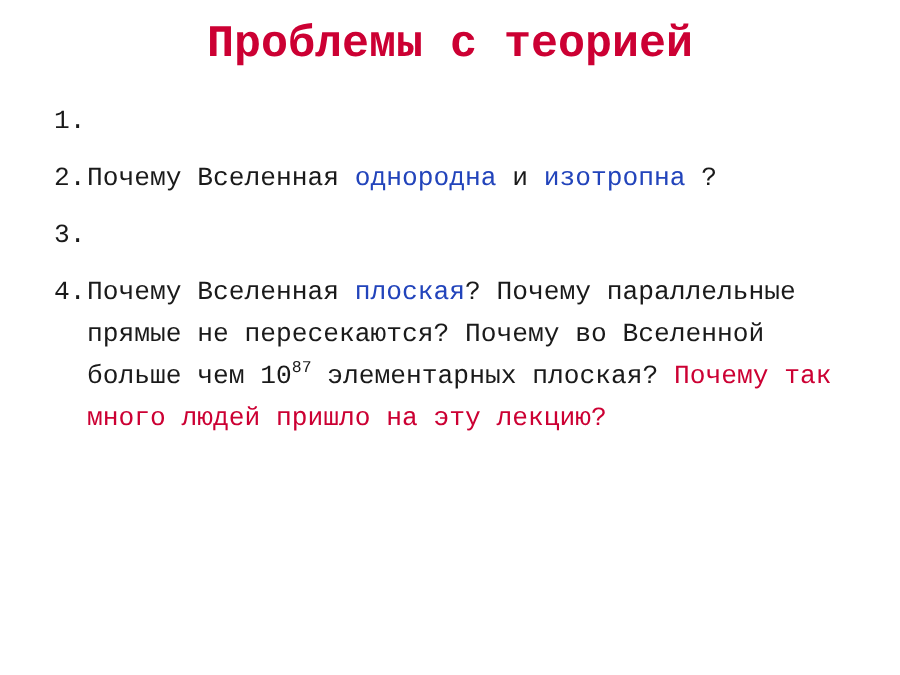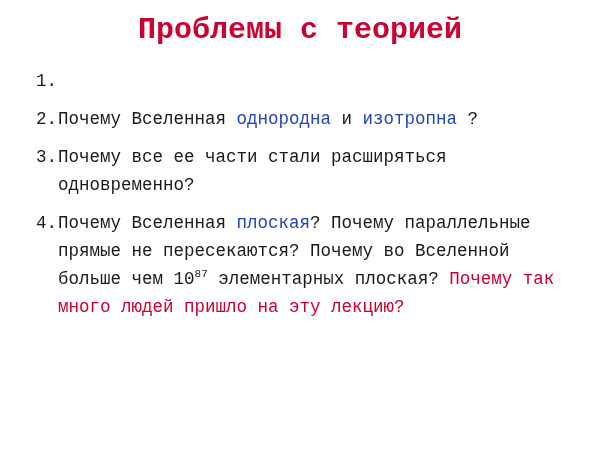--- a/index.html
+++ b/index.html
@@ -81,21 +81,20 @@
   <ol class="list">
       <li class="item">
         <span class="num">1.</span>
       </li>
       <li class="item">
         <span class="num">2.</span>
         <span class="text"><span>Почему Вселенная </span><span class="blue">однородна</span><span> и </span><span class="blue">изотропна</span><span> ?</span></span>
       </li>
       <li class="item">
         <span class="num">3.</span>
-        <span class="text"><span>Почему все ее части стали расширяться одновременно?</span></span>
       </li>
       <li class="item">
         <span class="num">4.</span>
         <span class="text"><span>Почему Вселенная </span><span class="blue">плоская</span><span>? Почему параллельные прямые не пересекаются? Почему во Вселенной больше чем 10</span><sup>87</sup><span> элементарных плоская? </span><span class="red">Почему так много людей пришло на эту лекцию?</span></span>
       </li>
     </ol>
 
 </div>
 
 </body></html>

